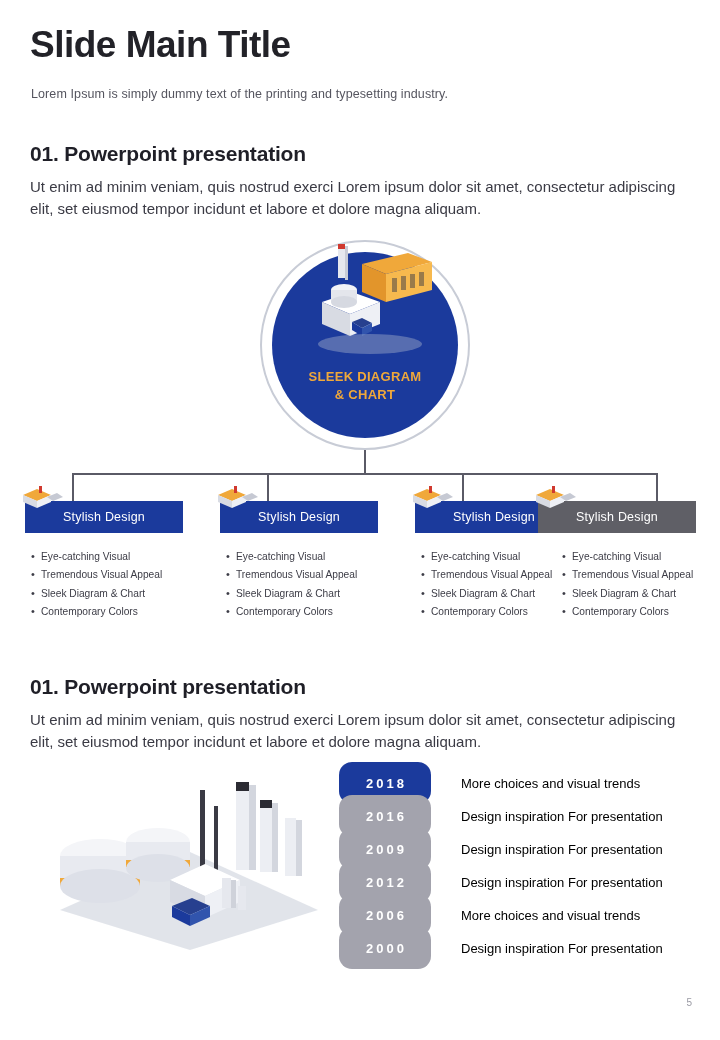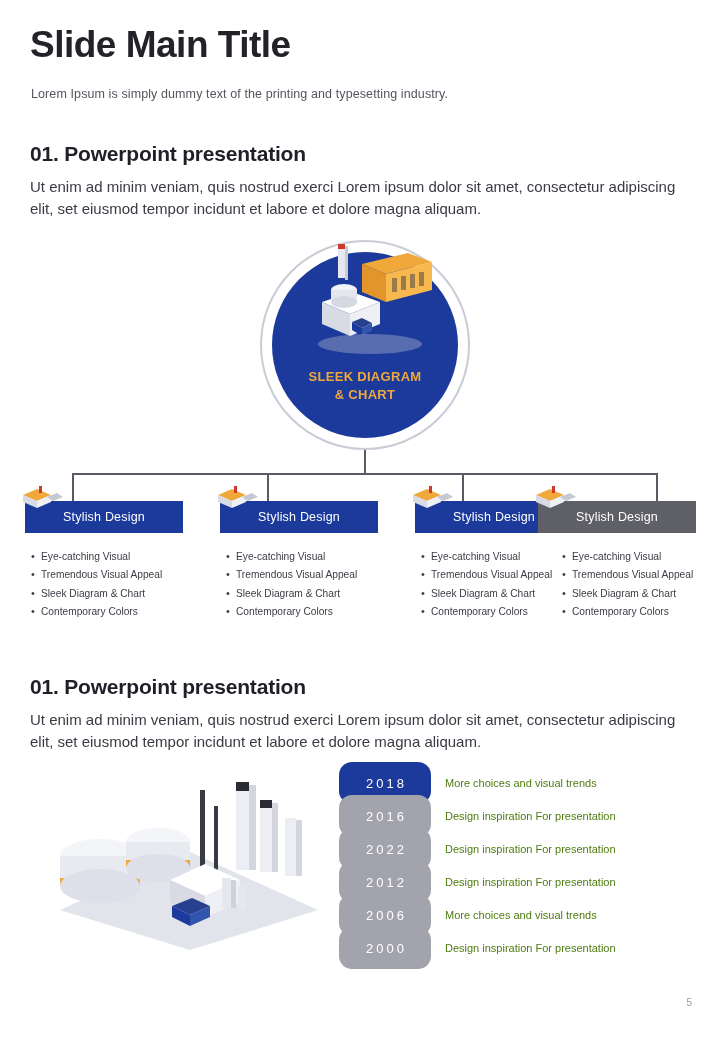--- a/index.html
+++ b/index.html
@@ -133,30 +133,30 @@
 
   
   .timeline { position: absolute; left: 339px; top: 770px; width: 360px; }
   .tl-row { display: flex; align-items: center; margin-bottom: 7px; height: 26px; }
   .tl-year {
     width: 92px; height: 42px;
     border-radius: 13px;
     background: #a3a3ad;
     color: #ffffff;
     font-size: 13px;
-    font-weight: normal;
+    font-weight: bold;
     letter-spacing: 3px;
     display: flex; align-items: center; justify-content: center;
     padding-left: 3px;
   }
   .tl-row.active .tl-year { background: #1b3a9c; }
   .tl-text {
-    margin-left: 14px;
-    font-size: 11px;
-    color: #4d7c0f;
+    margin-left: 30px;
+    font-size: 13px;
+    color: #000000;
   }
 
   .plant-illu { position: absolute; left: 40px; top: 760px; width: 290px; height: 190px; }
 
   .page-num {
     position: absolute;
     right: 28px; bottom: 32px;
     font-size: 10px;
     color: #9a9aa4;
   }
@@ -332,21 +332,21 @@
   <div class="timeline">
     <div class="tl-row active">
       <div class="tl-year">2018</div>
       <div class="tl-text">More choices and visual trends</div>
     </div>
     <div class="tl-row">
       <div class="tl-year">2016</div>
       <div class="tl-text">Design inspiration For presentation</div>
     </div>
     <div class="tl-row">
-      <div class="tl-year">2022</div>
+      <div class="tl-year">2009</div>
       <div class="tl-text">Design inspiration For presentation</div>
     </div>
     <div class="tl-row">
       <div class="tl-year">2012</div>
       <div class="tl-text">Design inspiration For presentation</div>
     </div>
     <div class="tl-row">
       <div class="tl-year">2006</div>
       <div class="tl-text">More choices and visual trends</div>
     </div>

